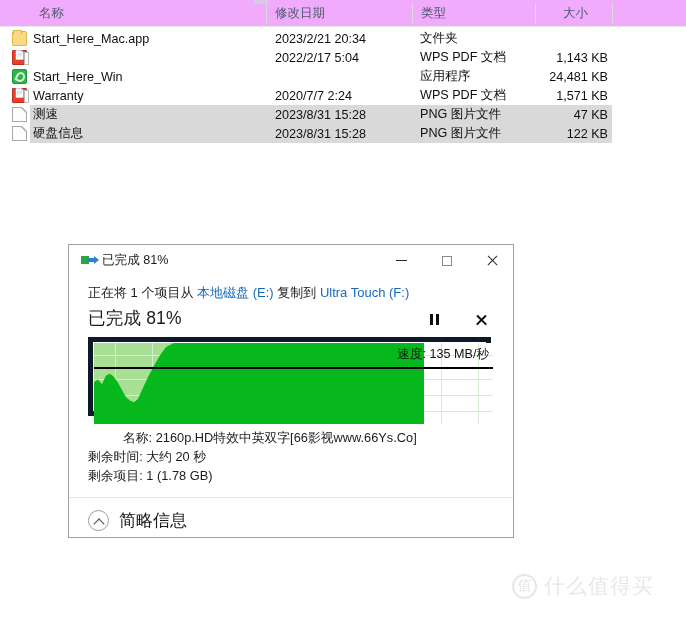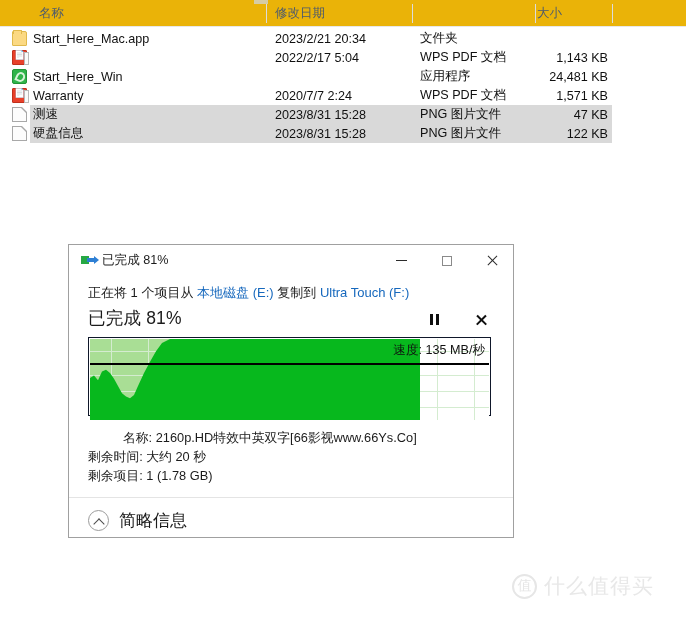--- a/index.html
+++ b/index.html
@@ -9,21 +9,21 @@
     font-family: "Liberation Sans", "DejaVu Sans", sans-serif;
     overflow: hidden;
   }
   #root { position: relative; width: 686px; height: 620px; }
 
   
   .explorer { position: absolute; left: 0; top: 0; width: 686px; height: 160px; background:#fff; }
 
   .col-headers {
     position: absolute; left: 0; top: 0; width: 686px; height: 27px;
-    background: #eab308;
+    background: #f0abfc;
     text-decoration: underline;
   }
   .col-headers .hdr {
     position: absolute; top: 0; height: 27px;
     display: flex; align-items: center;
     font-size: 12.5px; color: #4c5a6e;
     padding-left: 9px;
     white-space: nowrap;
   }
   .hdr-sep {
@@ -170,21 +170,21 @@
   .gl-stop { position:relative; width:11px; height:11px; }
   .gl-stop:before, .gl-stop:after {
     content:''; position:absolute; left:-1px; top:5px; width:13px; height:2.4px; background:#101010;
   }
   .gl-stop:before { transform: rotate(45deg); }
   .gl-stop:after  { transform: rotate(-45deg); }
 
   
   .graph-wrap {
     position: absolute; left: 19px; top: 92px; width: 403px; height: 79px;
-    border: 1px solid #0f172a; background: #ffffff;
+    border: 5px solid #0f172a; background: #ffffff;
   }
   .graph { position:absolute; left:1px; top:1px; width:399px; height:81px; overflow:hidden; background:#fff; }
   .grid-v, .grid-h { position:absolute; background:#d4ecd0; }
   .grid-v { top:0; width:1px; height:81px; }
   .grid-h { left:0; height:1px; width:399px; }
   .avgline { position:absolute; left:0; top:24px; width:399px; height:1.6px; background:#000; z-index:6; }
   .light-band {
     position:absolute; left:0; top:0; width:330px; height:81px;
     background:#a9de95; z-index:1;
   }
@@ -250,21 +250,22 @@
 </head>
 <body>
 
 <div id="root">
 
   <div class="explorer">
 
     <div class="col-headers">
       <div class="hdr" style="left:30px;width:236px;">名称</div>
       <div class="hdr" style="left:266px;width:146px;">修改日期</div>
-      <div class="hdr" style="left:528px;width:77px;text-align:right;">大小</div>
+      <div class="hdr" style="left:412px;width:123px;">类型</div>
+      <div class="hdr" style="left:554px;width:77px;text-align:right;">大小</div>
 
       <div class="hdr-sep" style="left:266px;"></div>
       <div class="hdr-sep" style="left:412px;"></div>
       <div class="hdr-sep" style="left:535px;"></div>
       <div class="hdr-sep" style="left:612px;"></div>
       <div class="hdr-artifact"></div>
       <div class="hdr-underline"></div>
     </div>
 
     <div class="rows">

